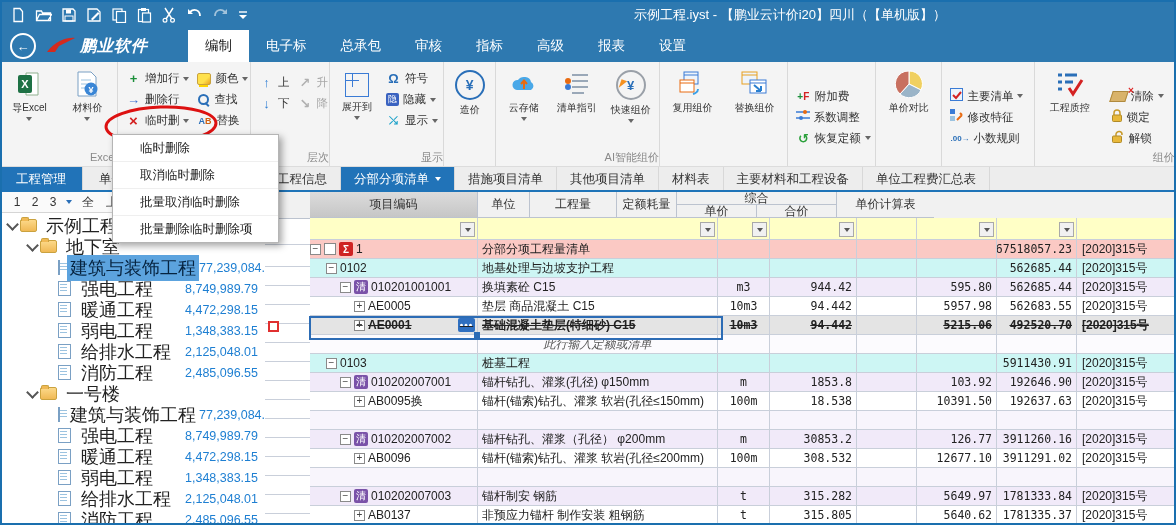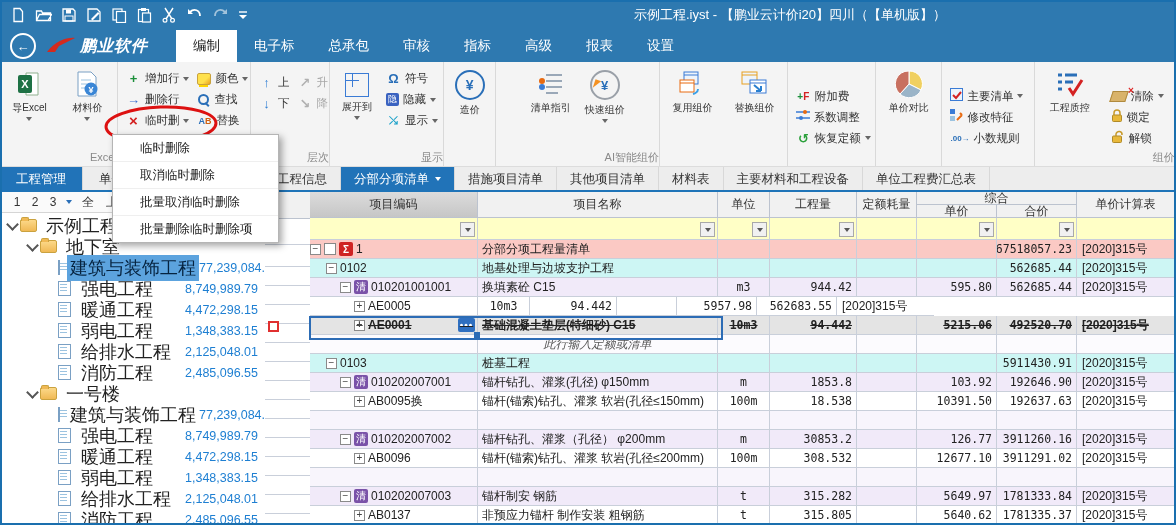--- a/index.html
+++ b/index.html
@@ -13,21 +13,21 @@
   .qat{display:flex;align-items:center;gap:9px;padding-left:10px;}
   .qat svg{display:block;}
   .win-title{position:absolute;left:520px;width:540px;text-align:center;color:#fff;font-size:13px;white-space:nowrap;}
 
   
   .menubar{left:0;top:30px;width:1176px;height:32px;background:#2e79b0;display:flex;align-items:center;}
   .backbtn{width:22px;height:22px;margin-left:10px;border:2px solid #fff;border-radius:50%;
            color:#fff;display:flex;align-items:center;justify-content:center;font-size:13px;line-height:1;}
   .brand{display:flex;align-items:center;margin-left:10px;}
   .brand-text{color:#fff;font-size:16px;font-weight:bold;font-style:italic;margin-left:4px;letter-spacing:1px;}
-  .menutabs{display:flex;height:32px;margin-left:28px;}
+  .menutabs{display:flex;height:32px;margin-left:40px;}
   .mtab{padding:0 17px;line-height:32px;color:#fff;font-size:13.5px;}
   .mtab.active{background:#fff;color:#222;}
 
   
   .ribbon{left:0;top:62px;width:1176px;height:104px;background:#f4f4f4;border-bottom:1px solid #d6d6d6;
           display:flex;align-items:stretch;}
   .rg{position:relative;border-right:1px solid #d9d9d9;display:flex;flex-direction:column;}
   .rg-body{display:flex;flex:1;align-items:flex-start;justify-content:center;padding-top:6px;}
   .glabel{height:16px;line-height:14px;text-align:right;color:#8a8a8a;font-size:11px;}
   .bigbtn{width:58px;display:flex;flex-direction:column;align-items:center;padding-top:2px;}
@@ -357,20 +357,30 @@
     <div class="rg-body">
       <div class="bigbtn" style="width:48px">
         <span class="ic-zaojia">¥</span>
         <span class="blabel">造价</span>
       </div>
     </div>
   </div>
 
   <div class="rg" style="width:164px">
     <div class="rg-body">
+      <div class="bigbtn" style="width:52px">
+        <span class="bigicon">
+            <svg width="28" height="26" viewBox="0 0 28 26">
+              <path d="M7 19 a5 5 0 1 1 1-10 a7 6 0 0 1 13 2 a4.5 4.5 0 0 1 0 8z" fill="#49a8e8"></path>
+              <path d="M14 18v-7M11 13l3-3.5 3 3.5" stroke="#e86a10" stroke-width="2" fill="none"></path>
+            </svg>
+          </span>
+        <span class="blabel">云存储</span>
+        <span class="car under"></span>
+      </div>
       <div class="bigbtn" style="width:54px">
         <span class="bigicon">
             <svg width="26" height="26" viewBox="0 0 26 26">
               <path d="M8 4h16M8 10h16M8 16h16M8 22h12" stroke="#9aa8b8" stroke-width="2"></path>
               <circle cx="4" cy="10" r="3" fill="#e86a10"></circle>
               <circle cx="4" cy="16" r="3" fill="#3a7bd5"></circle>
             </svg>
           </span>
         <span class="blabel">清单指引</span>
       </div>
@@ -628,23 +638,20 @@
 
 <div class="abs grid">
   <div class="thead">
     <div class="c w-serial">
         <span>序号</span>
         <span class="sortmark"></span>
       </div>
     <div class="c w-code hdr-code">
         <span>项目编码</span>
       </div>
-    <div class="c w-name">
-        <span>项目名称</span>
-      </div>
     <div class="c w-unit">
         <span>单位</span>
       </div>
     <div class="c w-qty">
         <span>工程量</span>
       </div>
     <div class="c w-quota">
         <span>定额耗量</span>
       </div>
     <div class="comp">
@@ -769,20 +776,23 @@
     <div class="c w-calc calc" style="border-right:none">
         <span>[2020]315号</span>
       </div>
   </div>
 
   <div class="trow bg-sub">
     <div class="c w-serial cell-serial"></div>
     <div class="c w-code pad3">
         <span class="exp plus"></span>
         <span>AE0005</span>
+      </div>
+    <div class="c w-name cell-name">
+        <span>垫层 商品混凝土 C15</span>
       </div>
     <div class="c w-unit ctr">
         <span>10m3</span>
       </div>
     <div class="c w-qty num">
         <span>94.442</span>
       </div>
     <div class="c w-quota num"></div>
     <div class="c w-price num">
         <span>5957.98</span>

